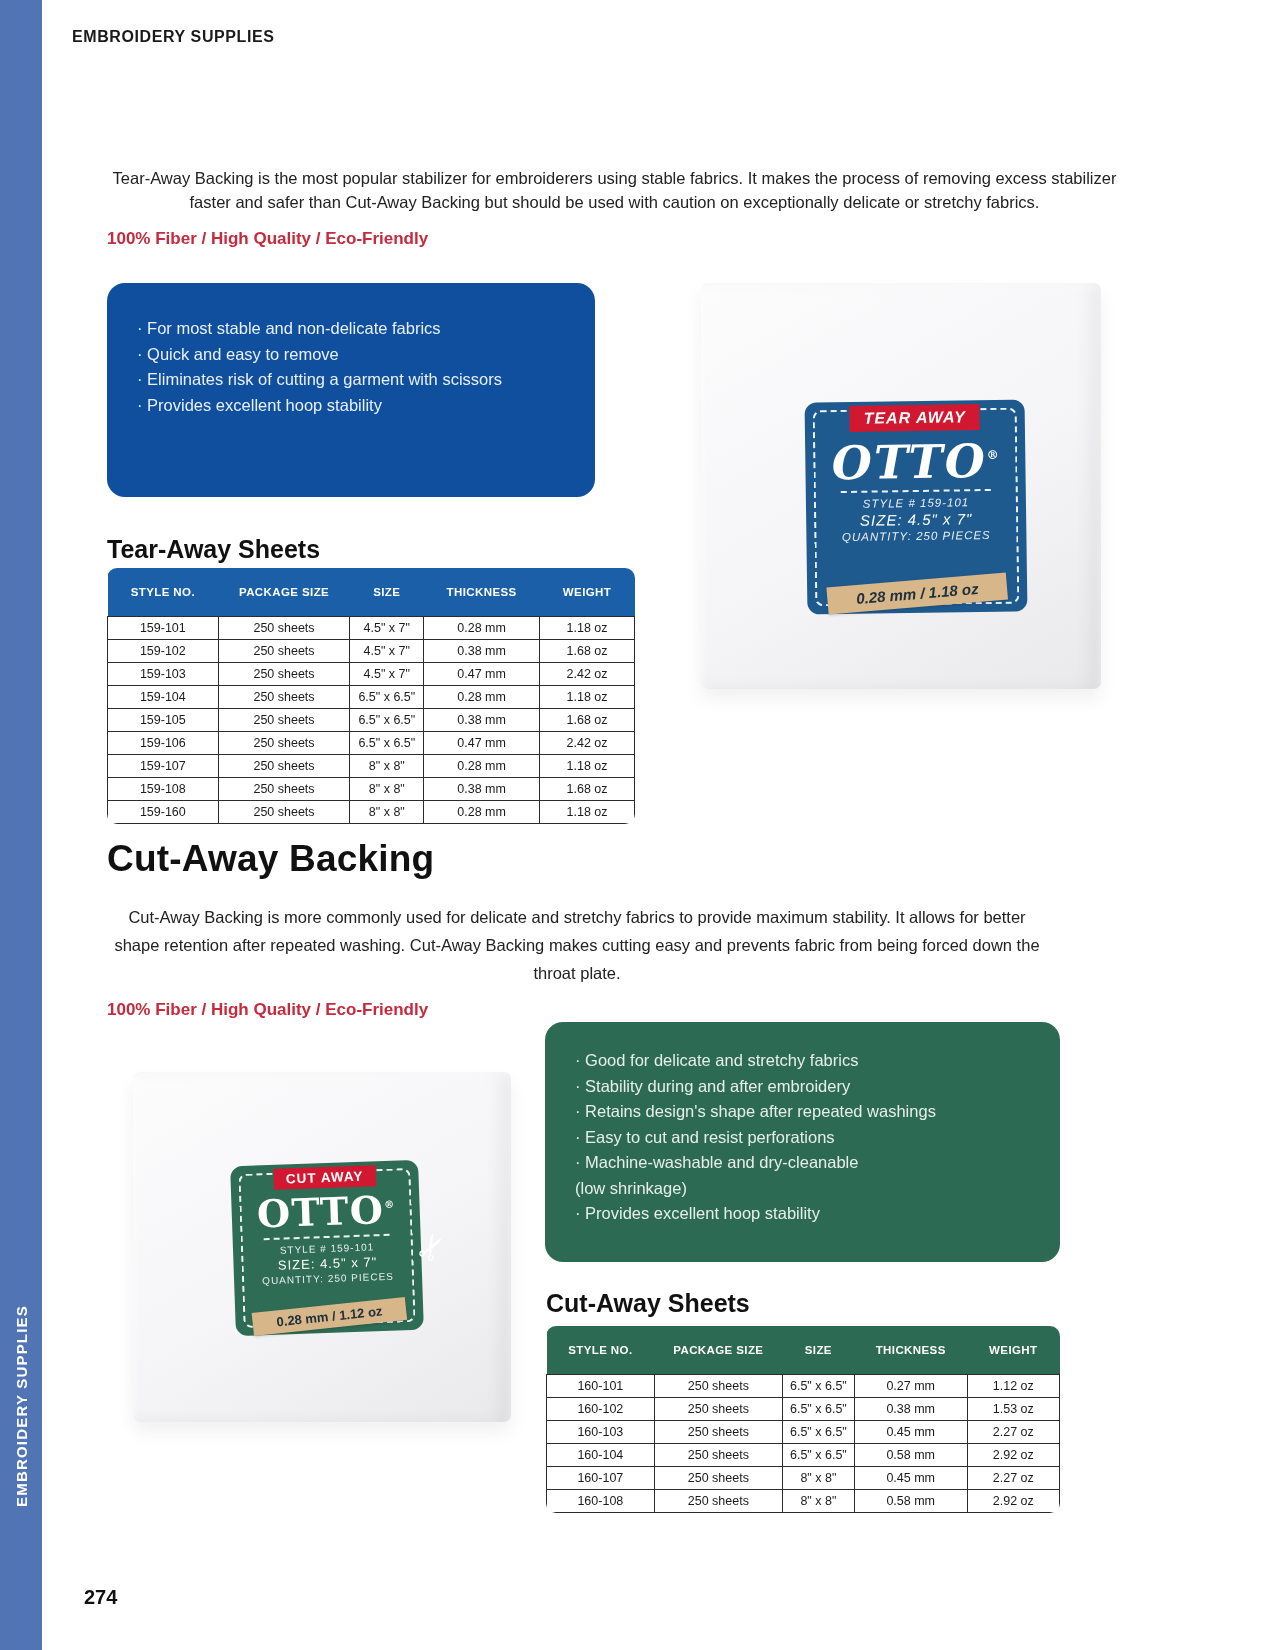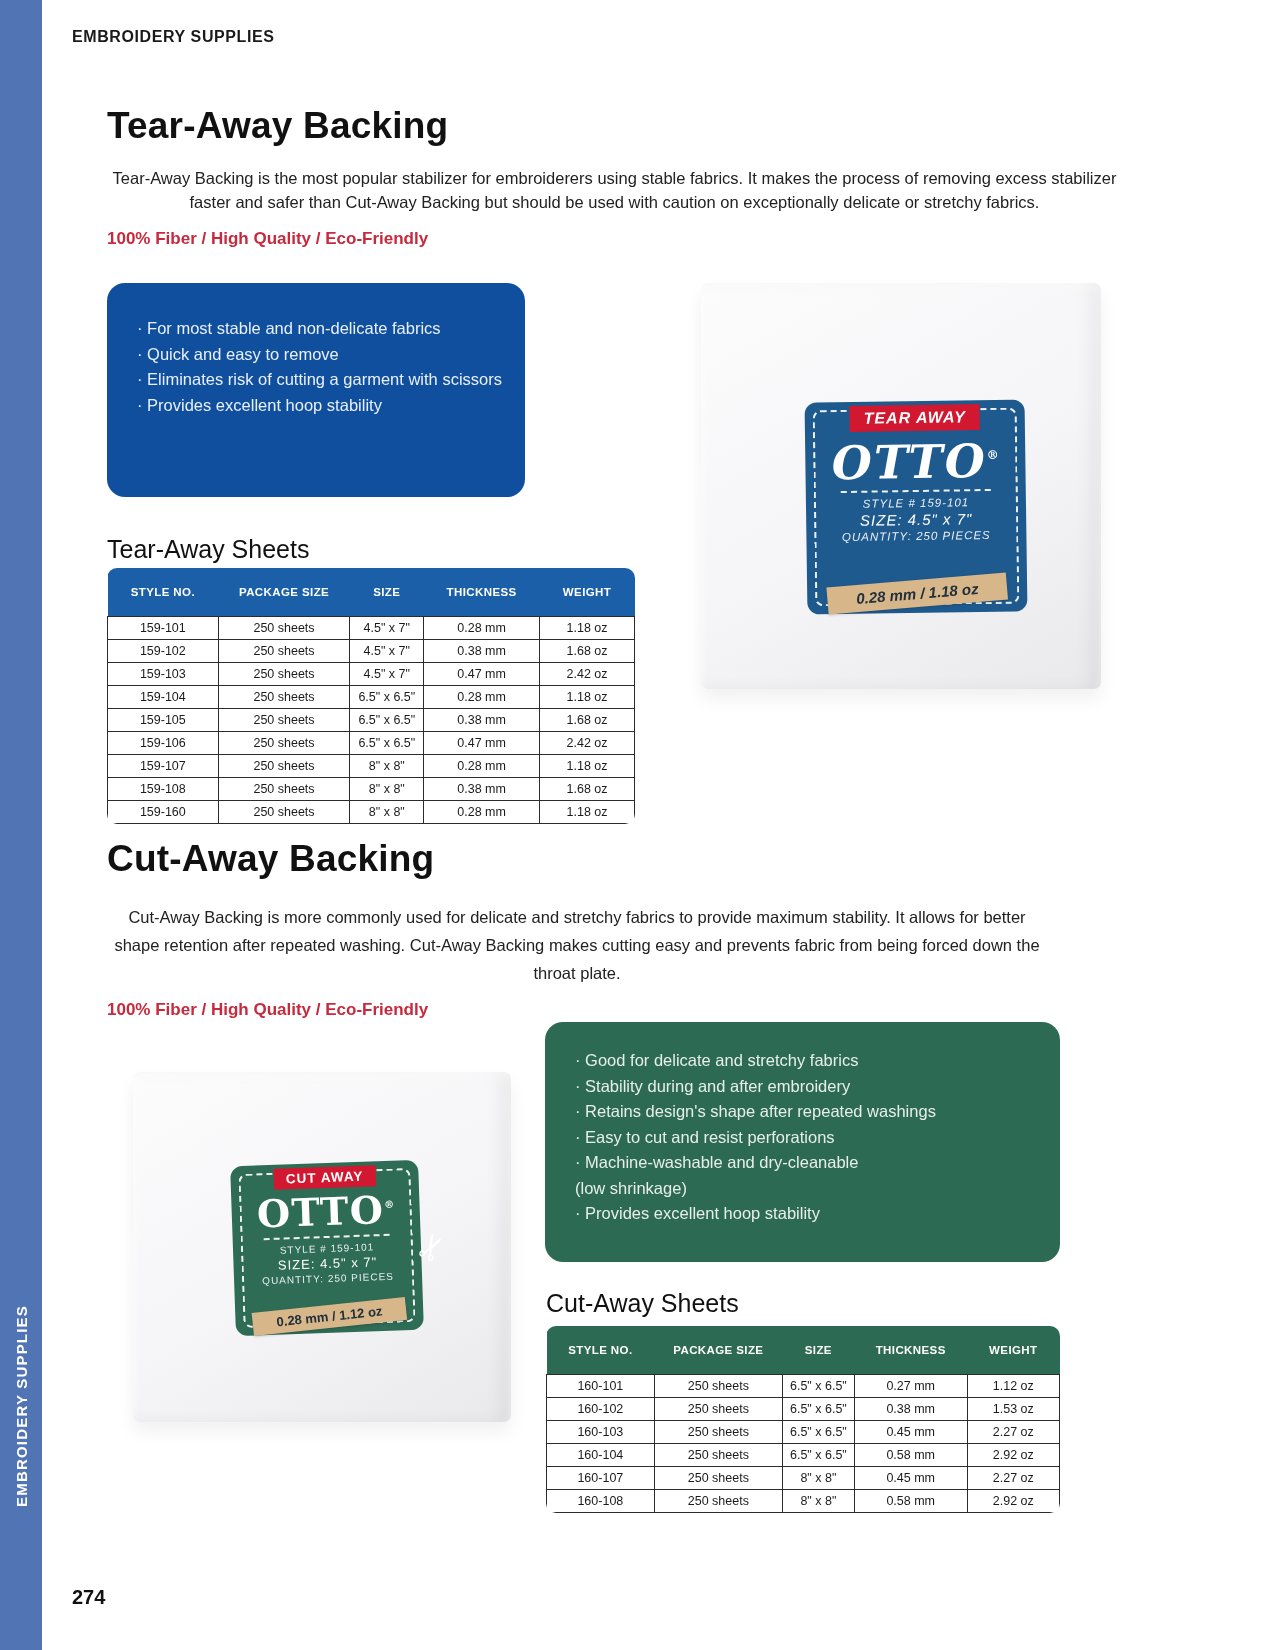--- a/index.html
+++ b/index.html
@@ -24,21 +24,21 @@
   .desc { position:absolute; margin:0; color:#222; font-size:16.5px;text-align:center; }
   .d1 { left:107px; top:166px; width:1015px; line-height:24px; }
   .d2 { left:107px; top:903px; width:940px; line-height:28px; }
 
   .tagline { position:absolute; margin:0; font-size:17px; font-weight:700; color:#c7293d; }
   .tg1 { left:107px; top:229px; }
   .tg2 { left:107px; top:1000px; }
 
   
   .feature-box { position:absolute; border-radius:18px; color:#e9f0f8; }
-  .blue-box { left:107px; top:283px; width:418px; height:214px; background:#104f9e; }
+  .blue-box { left:107px; top:283px; width:488px; height:214px; background:#104f9e; }
   .green-box { left:545px; top:1022px; width:515px; height:240px; background:#2d6a53; color:#e7efe9; }
   .feature-box ul { list-style:none; margin:0; padding:0; font-size:16.5px; line-height:25.5px; }
   .blue-box ul { padding:33px 20px 0 30px; }
   .green-box ul { padding:26px 18px 0 30px; }
   .feature-box li::before { content:"\00b7\00a0"; }
   .feature-box li.no-bullet::before { content:""; }
 
   
   .product { position:absolute; border-radius:7px;
     background:linear-gradient(150deg,#fcfcfd 0%,#f5f5f7 55%,#e9e9ec 100%);
@@ -78,52 +78,51 @@
   .pl-qty { margin-top:2px; }
 
   .pl-spec { position:absolute; bottom:6px; left:9%; width:82%; background:#d7b68a; color:#22303b;
     font-weight:700; text-align:center; transform:rotate(-4deg); box-shadow:0 1px 3px rgba(0,0,0,0.18); }
   .plabel1 .pl-spec { font-size:15px; padding:5px 0; }
   .plabel2 .pl-spec { font-size:13px; padding:4px 0; bottom:5px; }
 
   .scissors { position:absolute; right:-24px; top:40%; color:#ffffff; font-size:34px;
     transform:rotate(-60deg); z-index:3; }
 
-  .subhead { position:absolute; margin:0; font-size:25px; font-weight:400; color:#111; }
+  .subhead { position:absolute; margin:0; font-size:25px; font-weight:700; color:#111; }
   .sh1 { left:107px; top:535px; }
   .sh2 { left:546px; top:1289px; }
 
   .tablewrap { position:absolute; border-radius:10px; overflow:hidden; }
   .tw1 { left:107px; top:568px; width:528px; }
   .tw2 { left:546px; top:1326px; width:514px; }
   table { width:100%; border-collapse:collapse; }
   thead th { color:#ffffff; font-size:11.5px; font-weight:700; letter-spacing:0.4px;
     padding:18px 4px; text-align:center; }
   .tw1 thead th { background:#1b5fa9; }
   .tw2 thead th { background:#2d6a53; }
   tbody td { border:1px solid #2b2b2b; background:#ffffff; color:#1b1b1b; font-size:12.5px;
     text-align:center; padding:4px 4px; height:23px; }
   th.c0 { width:21%; } th.c1 { width:25%; } th.c2 { width:14%; } th.c3 { width:22%; } th.c4 { width:18%; }
 
-  .pagenum { position:absolute; left:72px; top:1586px; font-size:20px; font-weight:800; color:#111; }
+  .pagenum { position:absolute; left:84px; top:1586px; font-size:20px; font-weight:800; color:#111; }
 </style>
 </head>
 <body>
 
 <div class="page">
 
   <div class="sidebar-bar">
     <div class="sidebar-text-wrap">
       <span class="sidebar-text">EMBROIDERY SUPPLIES</span>
     </div>
   </div>
 
   <div class="kicker">EMBROIDERY SUPPLIES</div>
 
-  <h1 class="title t1">Tear-Away Backing</h1>
   <p class="desc d1">Tear-Away Backing is the most popular stabilizer for embroiderers using stable fabrics. It makes the process of removing excess stabilizer faster and safer than Cut-Away Backing but should be used with caution on exceptionally delicate or stretchy fabrics.</p>
   <p class="tagline tg1">100% Fiber / High Quality / Eco-Friendly</p>
 
   <div class="feature-box blue-box">
     <ul>
       <li>For most stable and non-delicate fabrics</li>
       <li>Quick and easy to remove</li>
       <li>Eliminates risk of cutting a garment with scissors</li>
       <li>Provides excellent hoop stability</li>
     </ul>

